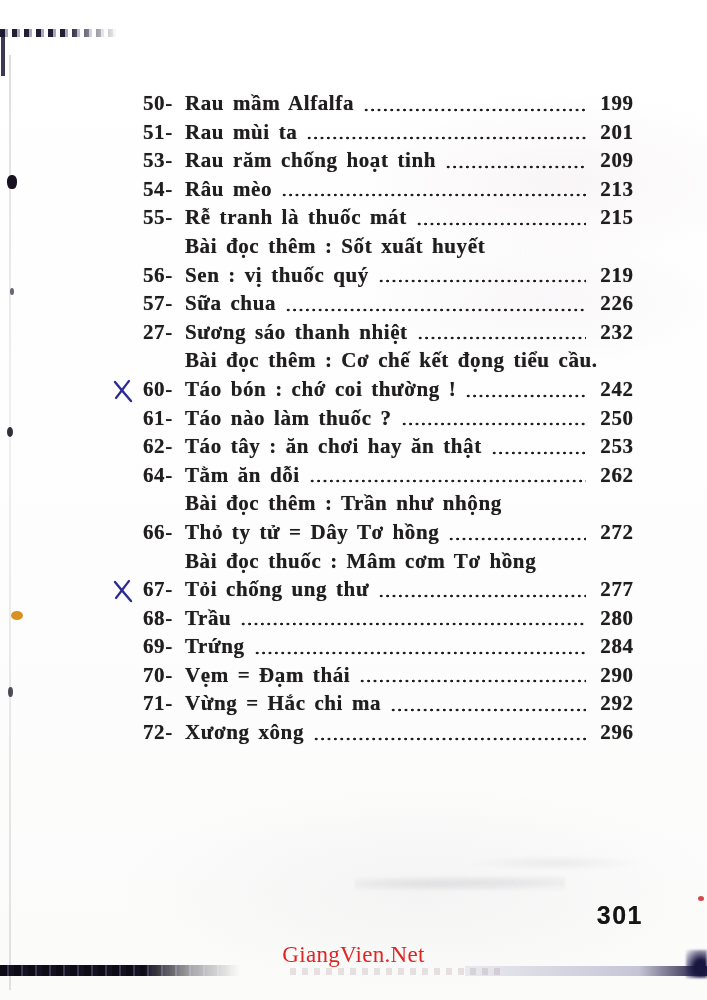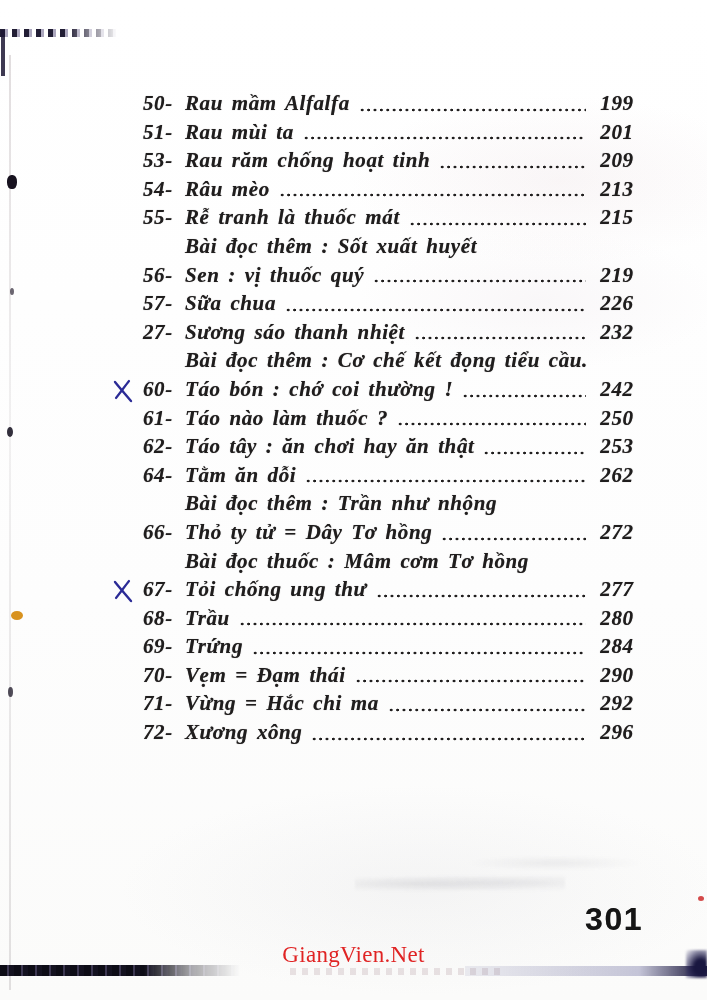--- a/index.html
+++ b/index.html
@@ -12,38 +12,38 @@
       radial-gradient(ellipse 400px 140px at 420px 890px, rgba(200,200,205,0.15), transparent 75%),
       linear-gradient(180deg,#ffffff 0%,#fdfdfd 60%,#fbfbfa 100%);
   }
   
   .toc{
     position:absolute;left:143px;top:89px;width:497px;
     font-weight:700;font-size:21px;color:#1f1d1d;
     letter-spacing:0.6px;word-spacing:3px;
     text-shadow:0 0 0.7px rgba(30,28,28,0.65);
   }
-  .row{position:relative;display:flex;height:28.6px;line-height:28.6px;white-space:nowrap;font-style:italic;}
+  .row{position:relative;display:flex;height:28.6px;line-height:28.6px;white-space:nowrap;}
   .row .num{flex:0 0 42px;}
   .row .title{flex:0 0 auto;}
   .row .leader{
     flex:1 1 auto;height:4px;align-self:flex-end;
     margin:0 8px 6px 9px;
     background-image:radial-gradient(circle,#201e1e 1.25px,transparent 1.6px);
     background-size:6.4px 4px;background-repeat:repeat-x;background-position:left bottom;
   }
   .row .pageno{flex:0 0 46px;text-align:center;}
   .row.note{padding-left:42px;}
   .row .xmark{display:none;position:absolute;left:-32px;top:2px;width:25px;height:27px;}
   .row.marked .xmark{display:block;}
   .row .xmark svg{width:100%;height:100%;}
   
   .folio{
     position:absolute;top:901px;right:64px;
-    font-family:"Liberation Sans",sans-serif;font-weight:700;font-size:32px;
+    font-family:"Liberation Sans",sans-serif;font-weight:700;font-size:25px;
     color:#151515;letter-spacing:1.5px;text-shadow:0 0 0.6px rgba(0,0,0,0.5);
   }
   .watermark{
     position:absolute;top:942px;left:0;right:0;text-align:center;
     font-family:Liberation Serif, serif;font-size:23px;color:#e02424;
     letter-spacing:0.3px;
   }
   
   .art{position:absolute;pointer-events:none;}
   .top-streak{

